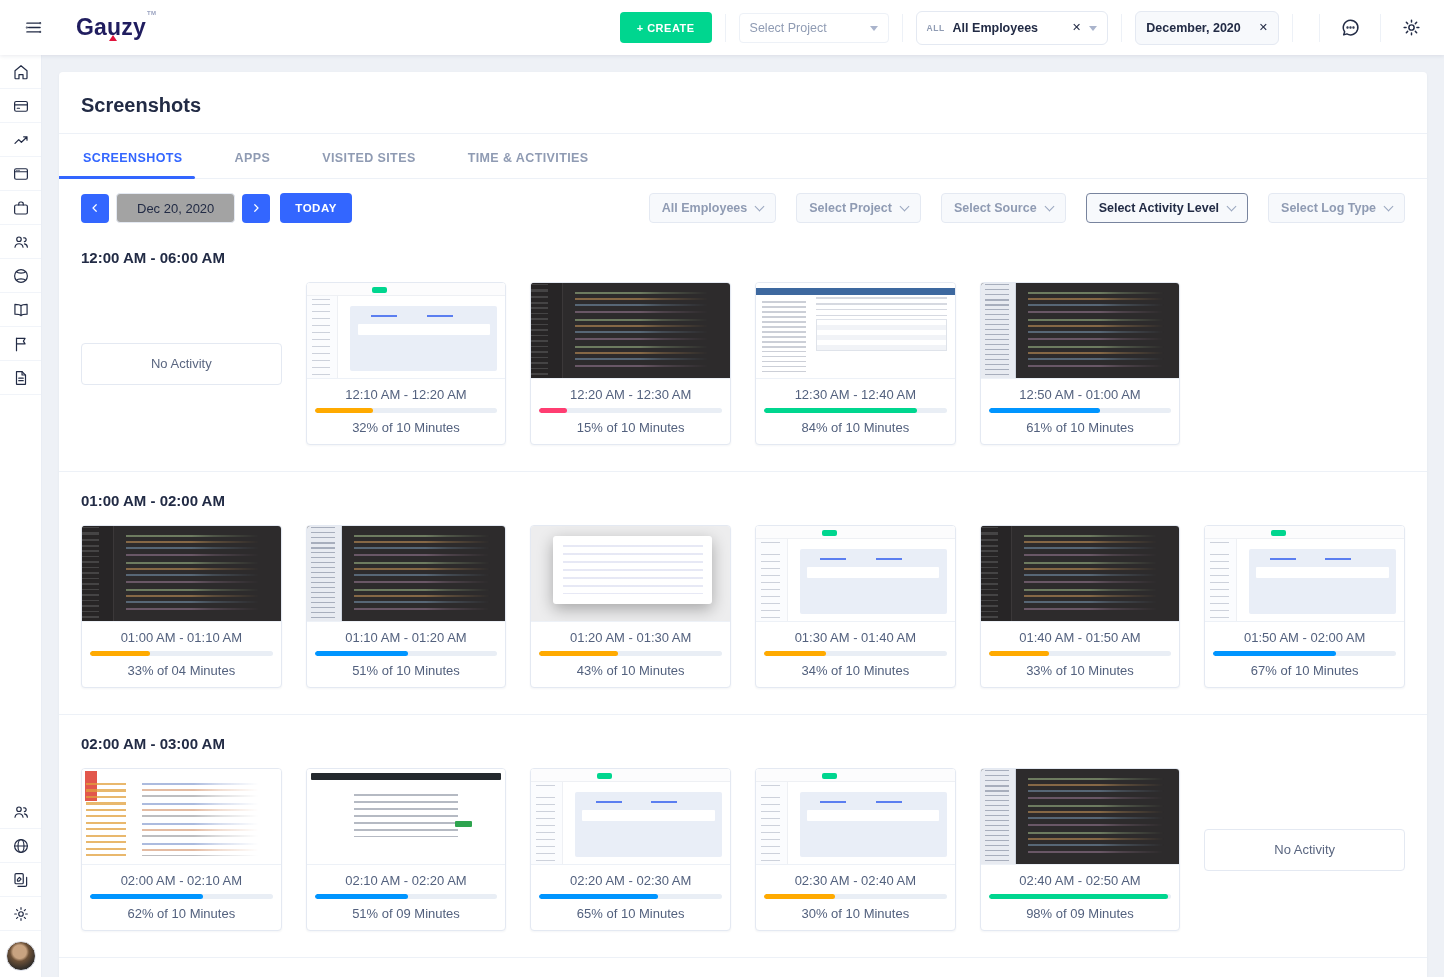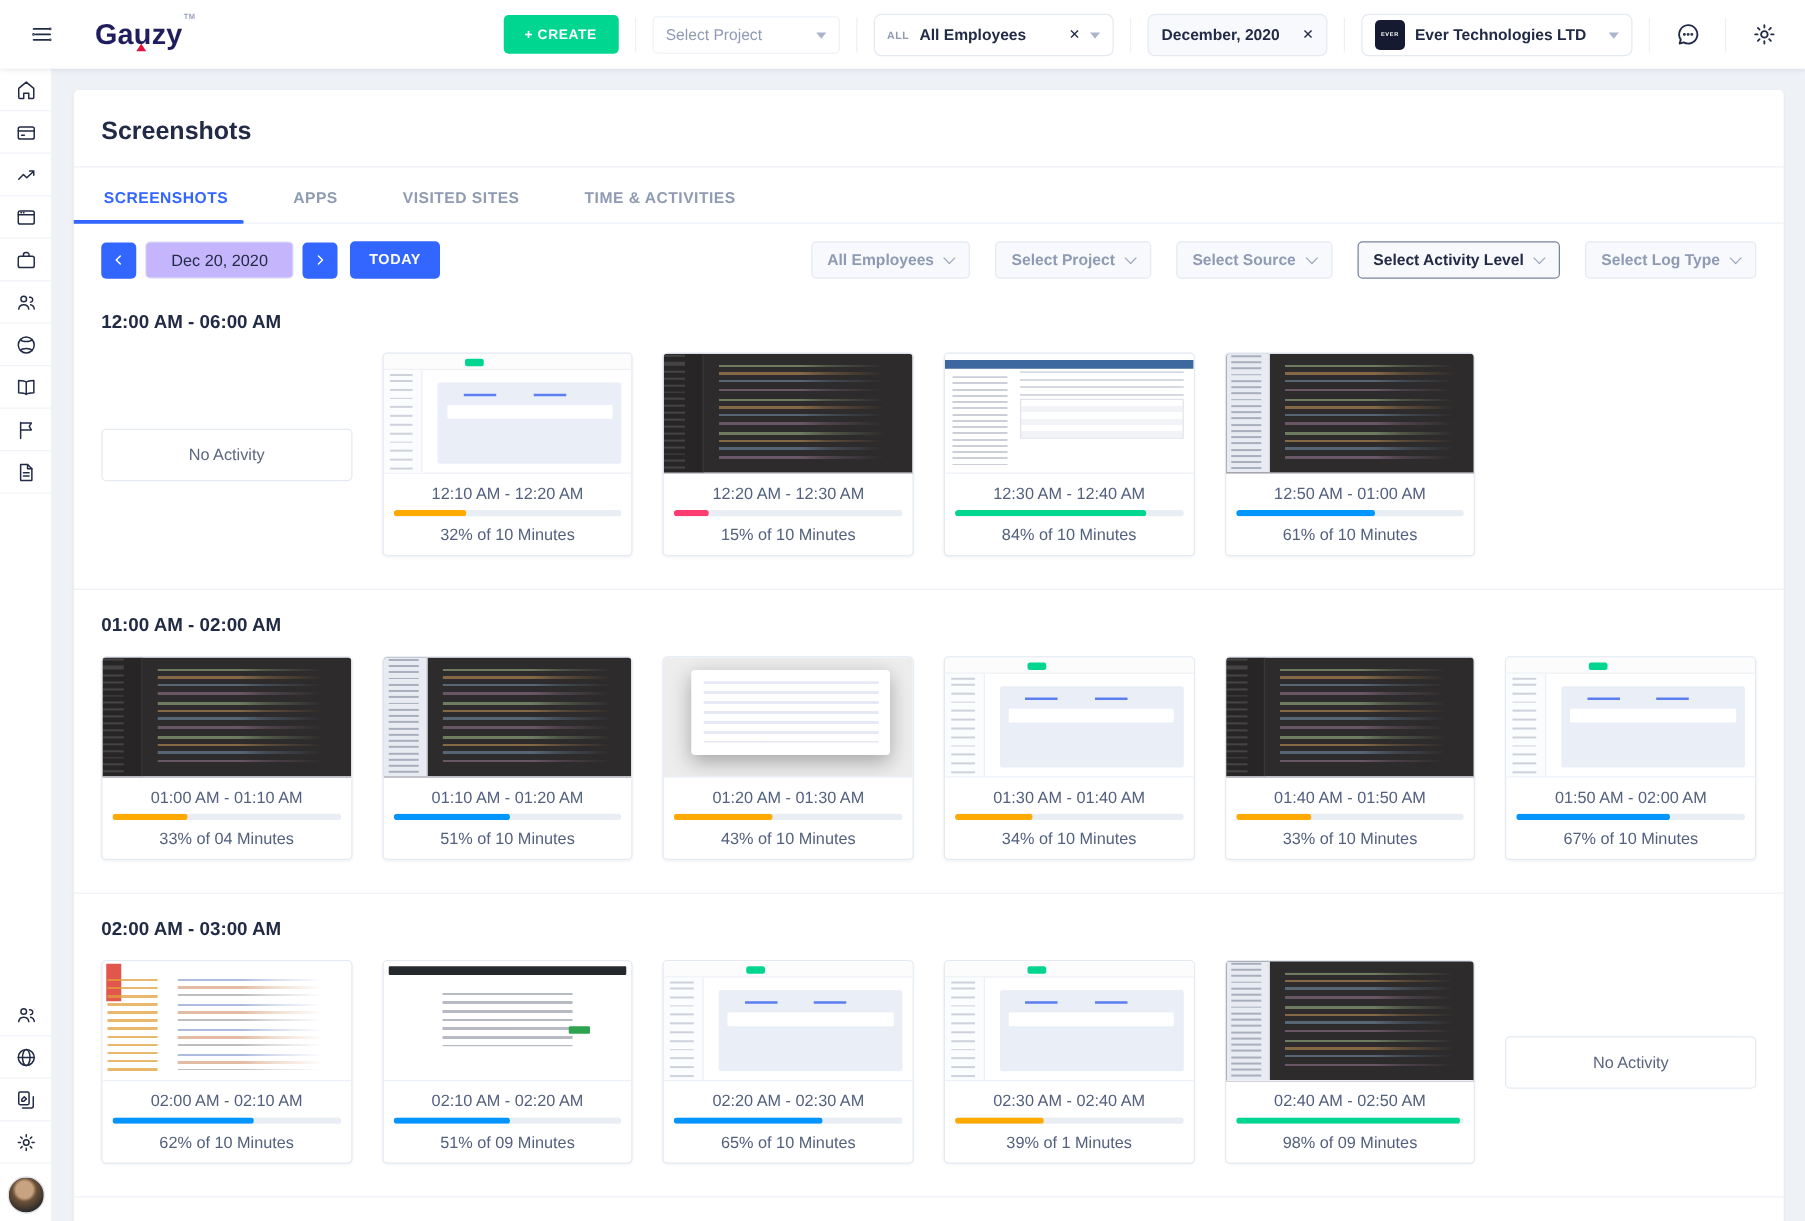--- a/index.html
+++ b/index.html
@@ -58,21 +58,21 @@
   .tab.active { color:#3366ff; }
   .tab.active::after { content:""; position:absolute; left:-22px; right:-22px; bottom:-1px; height:3px;
     background:#3366ff; border-radius:2px; }
   .tab:first-child.active::after { left:-24px; right:-10px; }
 
   .toolbar { display:flex; align-items:center; padding:14px 22px 6px; }
   .datenav { display:flex; align-items:center; gap:7px; }
   .navbtn { width:28px; height:29px; background:#3366ff; border:none; border-radius:4px; color:#fff;
     display:flex; align-items:center; justify-content:center; cursor:pointer; }
   .navbtn svg { width:12px; height:12px; stroke:#fff; stroke-width:2.4; fill:none; stroke-linecap:round; stroke-linejoin:round;}
-  .datebox { height:30px; background:#c4b5fd; border:1px solid #e4e9f2; border-radius:4px;
+  .datebox { height:30px; background:#a3a3a3; border:1px solid #e4e9f2; border-radius:4px;
     padding:0 20px; font-size:13px; color:#222b45; display:flex; align-items:center; cursor:pointer; }
   .today-btn { height:30px; background:#3366ff; color:#fff; border:none; border-radius:4px;
     padding:0 15px; font-size:11.5px; font-weight:800; letter-spacing:.5px; cursor:pointer; margin-left:3px; }
   .filters { margin-left:auto; display:flex; gap:20px; }
   .fselect { height:30px; display:flex; align-items:center; gap:9px; padding:0 12px;
     background:#f7f9fc; border:1px solid #e4e9f2; border-radius:4px; font-size:12.5px; font-weight:600;
     color:#8f9bb3; cursor:pointer; }
   .fselect.emph { border-color:#78849e; color:#222b45; font-weight:700; }
   .chev { width:7px; height:7px; border-right:1.7px solid #9aa6bf; border-bottom:1.7px solid #9aa6bf;
     transform:rotate(45deg); margin-top:-4px; }
@@ -184,25 +184,20 @@
       <span class="val">All Employees</span>
       <span class="x-glyph" style="margin-left:26px">✕</span>
       <span class="caret"></span>
     </div>
     <span class="vdiv"></span>
     <div class="widget chip">
       <span class="val">December, 2020</span>
       <span class="x-glyph" style="margin-left:10px">✕</span>
     </div>
     <span class="vdiv"></span>
-    <div class="widget">
-      <span class="org-logo">EVER</span>
-      <span class="val">Ever Technologies LTD</span>
-      <span class="caret" style="margin-left:10px"></span>
-    </div>
     <span class="vdiv"></span>
     <button class="iconbtn">
       <svg viewBox="0 0 24 24">
           <path d="M12 3.6a8.4 8.4 0 1 1-4.1 15.7L4.2 20.4l1.1-3.6A8.4 8.4 0 0 1 12 3.6z"></path>
           <circle cx="8.6" cy="12" r="0.5" fill="#222b45"></circle>
           <circle cx="12" cy="12" r="0.5" fill="#222b45"></circle>
           <circle cx="15.4" cy="12" r="0.5" fill="#222b45"></circle>
         </svg>
     </button>
     <span class="vdiv"></span>
@@ -583,21 +578,21 @@
                   <div class="area">
                     <i></i>
                     <b></b>
                     <s></s>
                   </div>
                 </div>
                 <div class="meta-time">02:30 AM - 02:40 AM</div>
                 <div class="pbar">
                   <div class="pfill" style="width: 39%; background: rgb(255, 170, 0);"></div>
                 </div>
-                <div class="meta-pct">39% of 1 Minutes</div>
+                <div class="meta-pct">30% of 10 Minutes</div>
               </div>
             </div>
             <div class="slot">
               <div class="card">
                 <div class="thumb t-dark-side">
                   <div class="gutter"></div>
                   <div class="code"></div>
                 </div>
                 <div class="meta-time">02:40 AM - 02:50 AM</div>
                 <div class="pbar">

